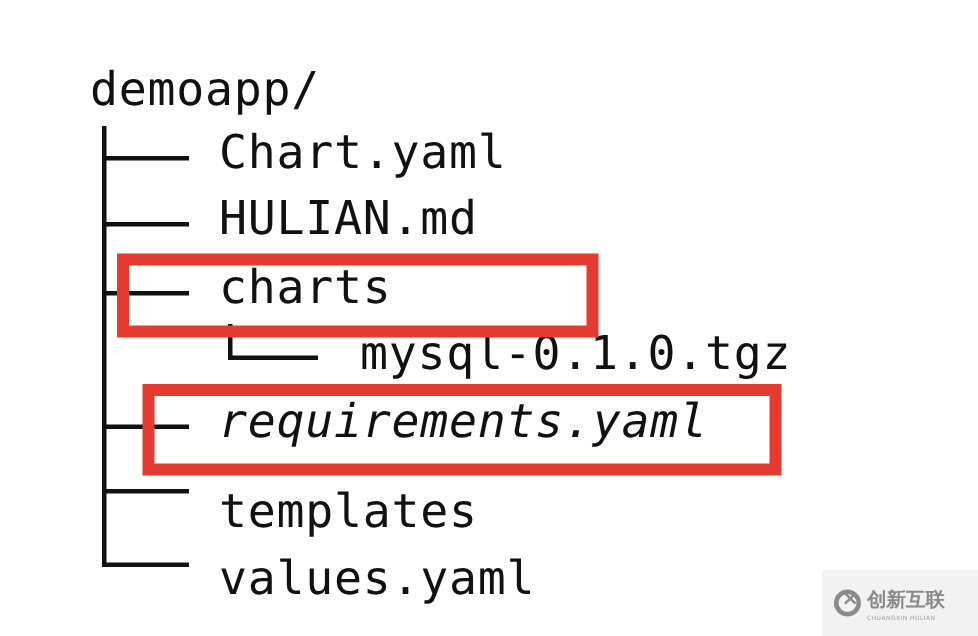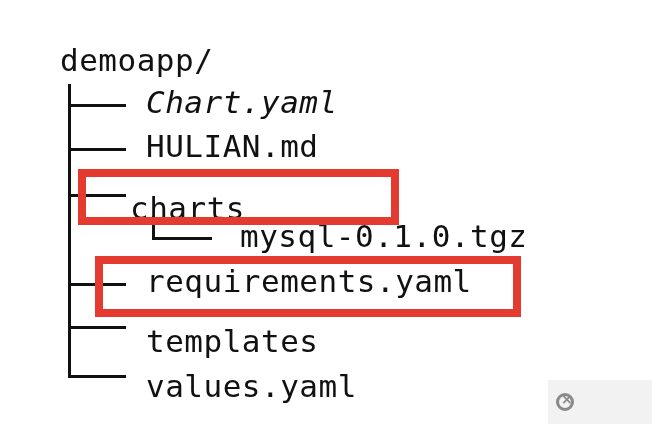--- a/index.html
+++ b/index.html
@@ -38,40 +38,44 @@
 </head>
 <body>
 
 <div>
 
   <div class="line" style="left:60px; top:38px;">demoapp/</div>
 
   <div class="tree-v" style="left:68px; top:84px; height:294px;"></div>
 
   <div class="tree-h" style="left:68px; top:104px; width:58px;"></div>
-  <div class="line" style="left:146px; top:80px;font-style:italic;">Chart.yaml</div>
+  <div class="line" style="left:146px; top:80px;">Chart.yaml</div>
 
   <div class="tree-h" style="left:68px; top:148px; width:58px;"></div>
   <div class="line" style="left:146px; top:124px;">HULIAN.md</div>
 
   <div class="tree-h" style="left:68px; top:194px; width:58px;"></div>
-  <div class="line" style="left:130px; top:170px;margin-top:16px;">charts</div>
+  <div class="line" style="left:146px; top:170px;">charts</div>
 
   <div class="tree-v" style="left:152px; top:216px; height:22px;"></div>
   <div class="tree-h" style="left:152px; top:237px; width:60px;"></div>
   <div class="line" style="left:230px; top:214px;margin-left:10px;">mysql-0.1.0.tgz</div>
 
   <div class="tree-h" style="left:68px; top:283px; width:58px;"></div>
-  <div class="line" style="left:146px; top:259px;">requirements.yaml</div>
+  <div class="line" style="left:146px; top:259px;font-style:italic;">requirements.yaml</div>
 
   <div class="tree-h" style="left:68px; top:326px; width:58px;"></div>
   <div class="line" style="left:146px; top:319px;">templates</div>
 
   <div class="tree-h" style="left:68px; top:375px; width:58px;"></div>
   <div class="line" style="left:146px; top:364px;">values.yaml</div>
 </div>
 
 <div class="hl-box" style="left:78px; top:169px; width:321px; height:56px;"></div>
 <div class="hl-box" style="left:95px; top:256px; width:426px; height:61px;"></div>
 
 <div class="watermark">
   <span class="wm-logo"></span>
+  <span class="wm-text">
+    <span class="wm-cn">创新互联</span>
+    <span class="wm-en">CHUANGXIN HULIAN</span>
+  </span>
 </div>
 
 </body></html>

